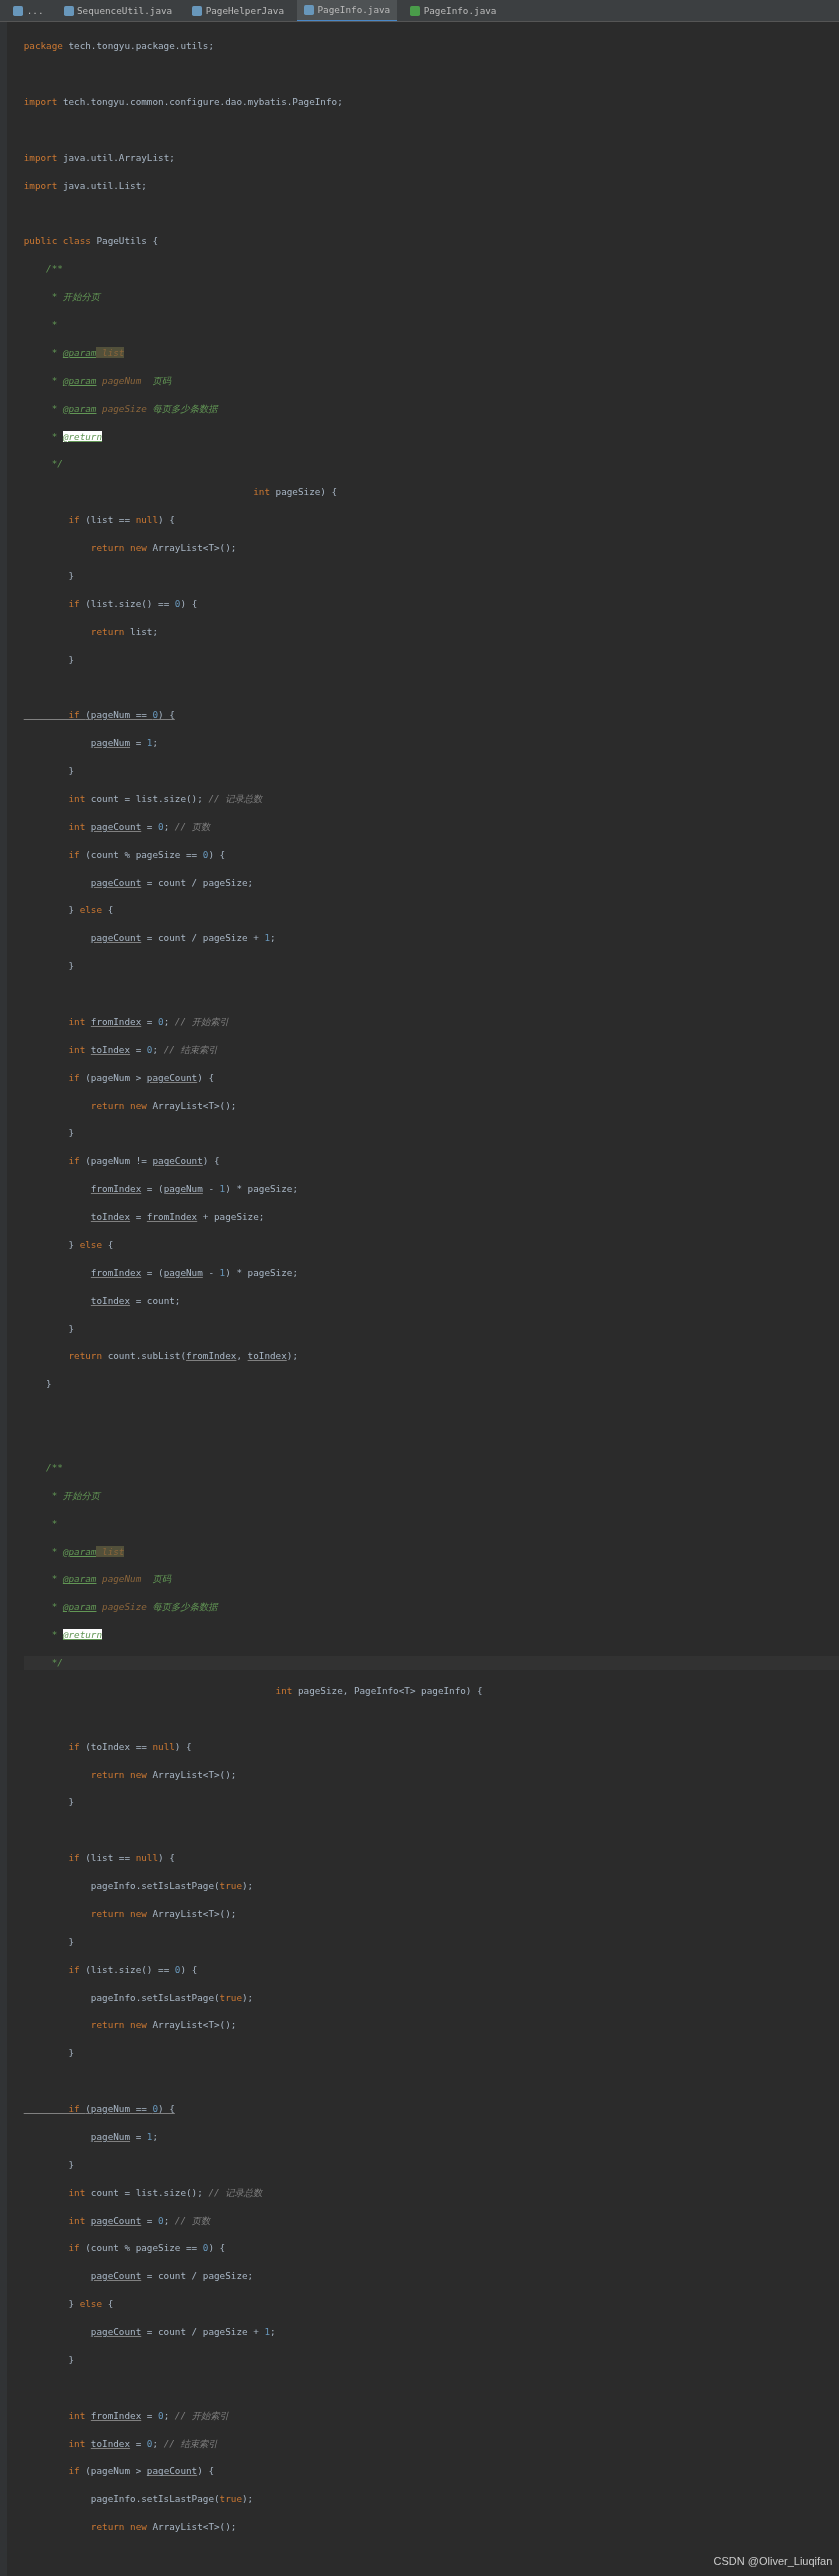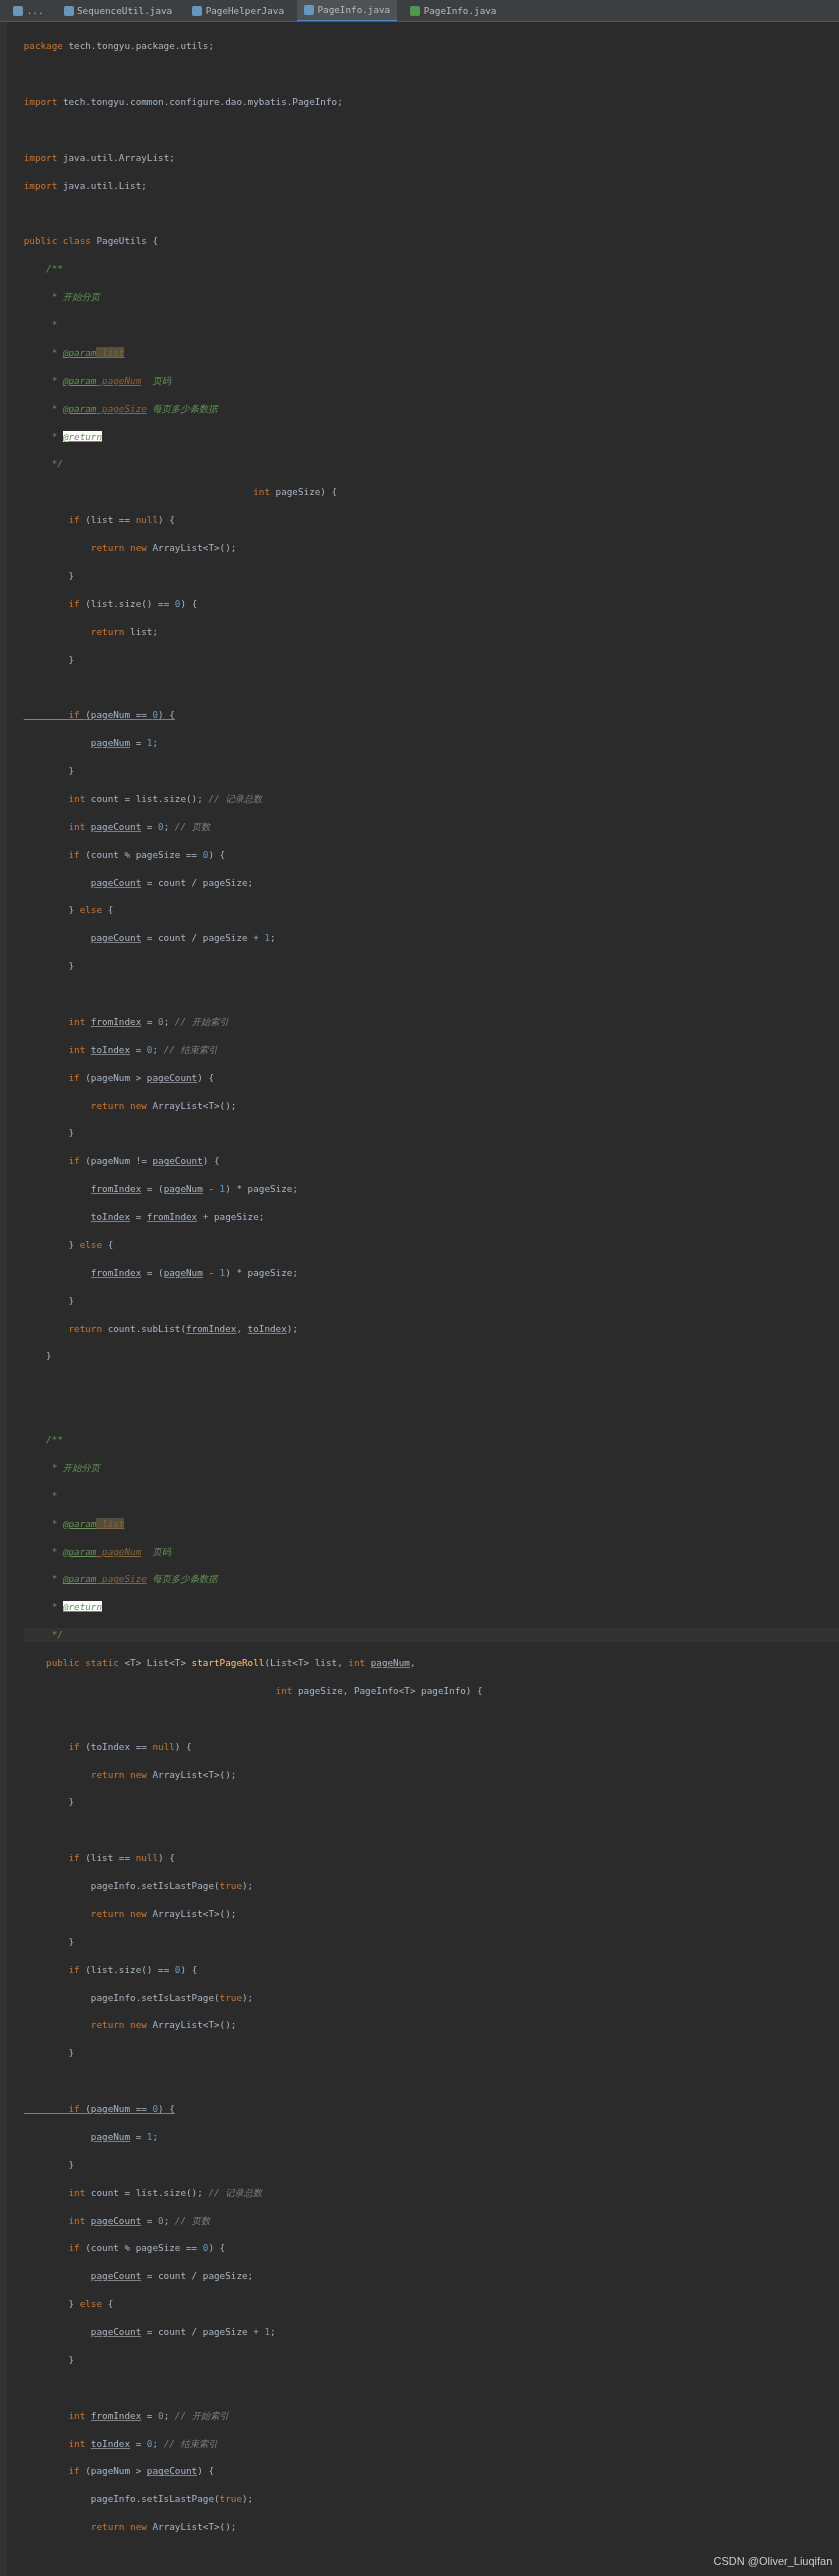--- a/index.html
+++ b/index.html
@@ -54,21 +54,21 @@
     .code {
       margin-left: 17px;
       white-space: pre;
     }
     .kw { color: #cc7832; }
     .num { color: #6897bb; }
     .comment { color: #808080; font-style: italic; }
     .doc { color: #629755; font-style: italic; }
     .doctag { color: #629755; font-style: italic; text-decoration: underline; }
     .doctag-hl { color: #629755; font-style: italic; text-decoration: underline; background: #ffffff; }
-    .docparam { color: #8a653b; font-style: italic; text-decoration: underline; }
+    .docparam { color: #8a653b; font-style: italic; }
     .method { color: #ffc66d; }
     .underline { text-decoration: underline; text-decoration-color: #808080; }
     .warn-hl { background: #52503a; }
     .watermark {
       position: fixed;
       bottom: 6.7px;
       right: 6.7px;
       color: #cccccc;
       font-size: 11px;
       font-family: sans-serif;
@@ -141,34 +141,34 @@
 <div><span class="kw">        int </span><span class="underline">fromIndex</span><span> = </span><span class="num">0</span><span>; </span><span class="comment">// 开始索引</span></div>
 <div><span class="kw">        int </span><span class="underline">toIndex</span><span> = </span><span class="num">0</span><span>; </span><span class="comment">// 结束索引</span></div>
 <div><span class="kw">        if </span><span>(pageNum &gt; </span><span class="underline">pageCount</span><span>) {</span></div>
 <div><span class="kw">            return new </span><span>ArrayList&lt;T&gt;();</span></div>
 <div><span>        }</span></div>
 <div><span class="kw">        if </span><span>(pageNum != </span><span class="underline">pageCount</span><span>) {</span></div>
 <div><span>            </span><span class="underline">fromIndex</span><span> = (</span><span class="underline">pageNum</span><span> - </span><span class="num">1</span><span>) * pageSize;</span></div>
 <div><span>            </span><span class="underline">toIndex</span><span> = </span><span class="underline">fromIndex</span><span> + pageSize;</span></div>
 <div><span>        } </span><span class="kw">else </span><span>{</span></div>
 <div><span>            </span><span class="underline">fromIndex</span><span> = (</span><span class="underline">pageNum</span><span> - </span><span class="num">1</span><span>) * pageSize;</span></div>
+<div><span>            </span><span class="underline">toIndex</span><span> = count;</span></div>
 <div><span>        }</span></div>
 <div><span class="kw">        return </span><span>count.subList(</span><span class="underline">fromIndex</span><span>, </span><span class="underline">toIndex</span><span>);</span></div>
 <div><span>    }</span></div>
 <div>&nbsp;</div>
 <div>&nbsp;</div>
 <div><span class="doc">    /**</span></div>
 <div><span class="doc">     * 开始分页</span></div>
 <div><span class="doc">     *</span></div>
 <div><span class="doc">     * </span><span class="doctag">@param</span><span class="docparam warn-hl"> list</span></div>
 <div><span class="doc">     * </span><span class="doctag">@param</span><span class="docparam"> pageNum</span><span class="doc">  页码</span></div>
 <div><span class="doc">     * </span><span class="doctag">@param</span><span class="docparam"> pageSize</span><span class="doc"> 每页多少条数据</span></div>
 <div><span class="doc">     * </span><span class="doctag-hl">@return</span></div>
 <div style="background:#323232"><span class="doc">     */</span></div>
-<div><span class="kw">    public static </span><span>&lt;T&gt; List&lt;T&gt; </span><span class="method">startPageRoll</span><span>(List&lt;T&gt; list, </span><span class="kw">int </span><span class="underline">pageNum</span><span>,</span></div>
 <div><span>                                             </span><span class="kw">int </span><span>pageSize, PageInfo&lt;T&gt; pageInfo) {</span></div>
 <div>&nbsp;</div>
 <div><span class="kw">        if </span><span>(toIndex == </span><span class="kw">null</span><span>) {</span></div>
 <div><span class="kw">            return new </span><span>ArrayList&lt;T&gt;();</span></div>
 <div><span>        }</span></div>
 <div>&nbsp;</div>
 <div><span class="kw">        if </span><span>(list == </span><span class="kw">null</span><span>) {</span></div>
 <div><span>            pageInfo.setIsLastPage(</span><span class="kw">true</span><span>);</span></div>
 <div><span class="kw">            return new </span><span>ArrayList&lt;T&gt;();</span></div>
 <div><span>        }</span></div>

